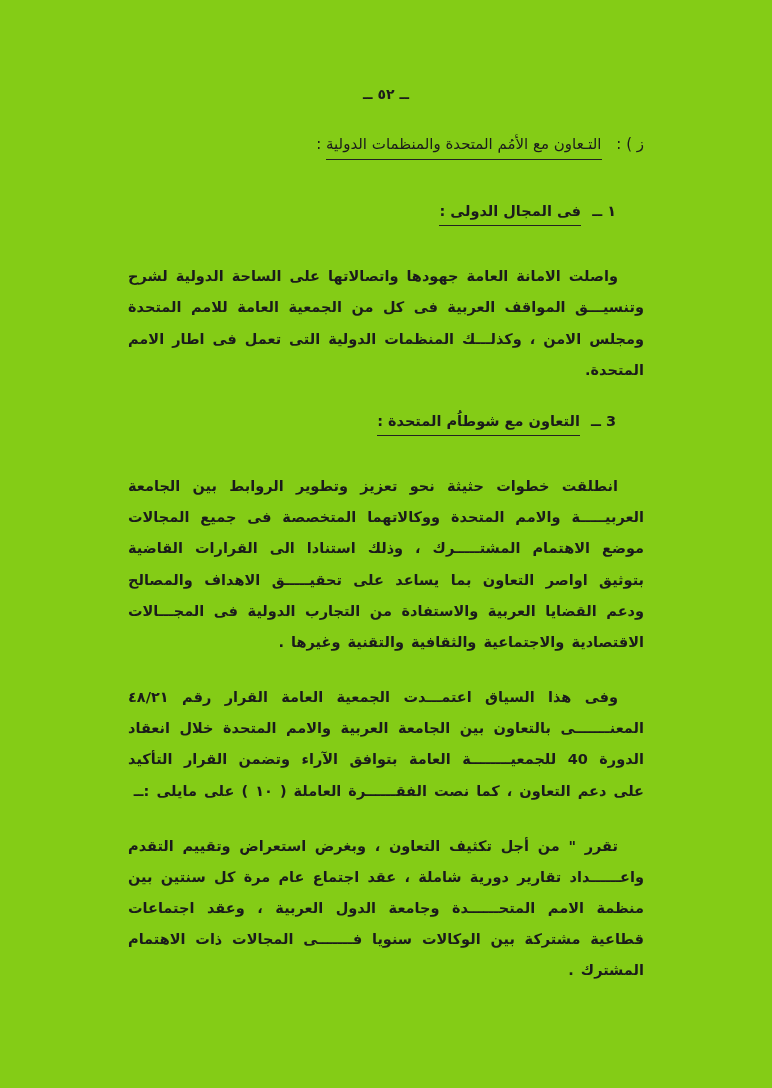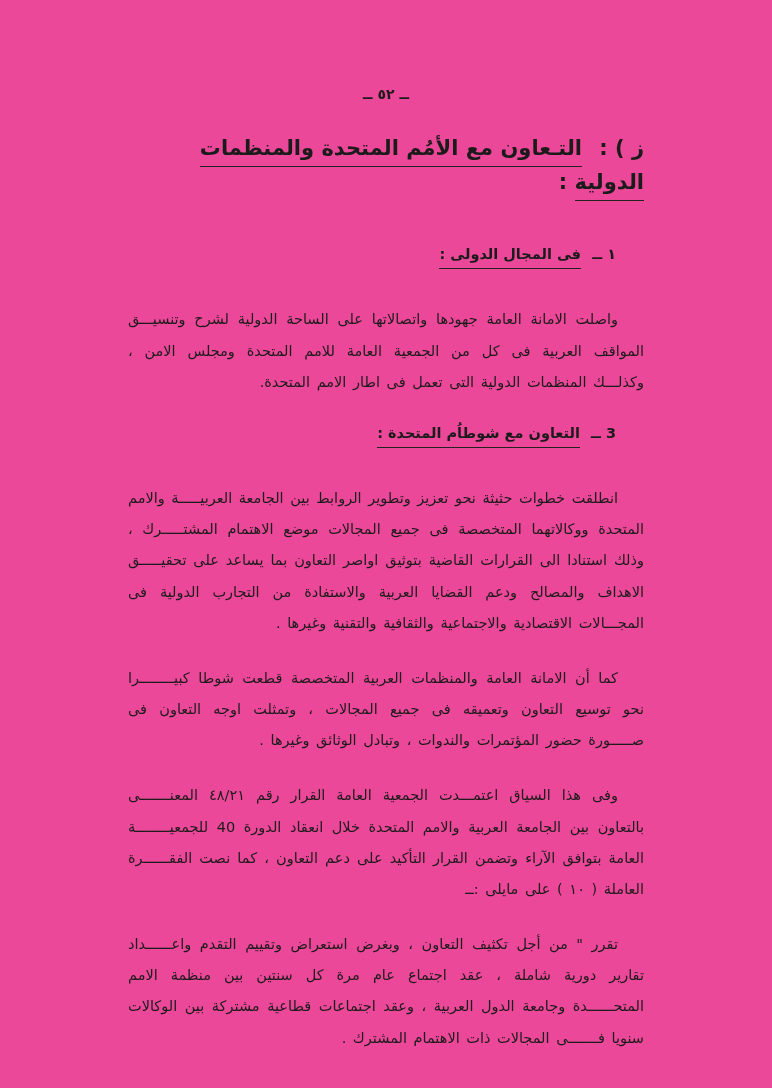--- a/index.html
+++ b/index.html
@@ -4,41 +4,41 @@
 <style>
   html, body {
     margin: 0;
     padding: 0;
     background: #ffffff;
   }
   .page {
     position: relative;
     width: 772px;
     height: 1088px;
-    background: #ec4899;
+    background: #84cc16;
     overflow: hidden;
     direction: rtl;
     font-family: "DejaVu Sans", sans-serif;
     color: #1b1b1b;
   }
   .content {
     position: absolute;
     top: 86px;
     right: 128px;
     width: 516px;
   }
   .page-number {
     text-align: center;
     font-size: 14px;
     font-weight: bold;
     margin-bottom: 30px;
   }
   .heading {
-    font-size: 21px;
-    font-weight: bold;
+    font-size: 15px;
+    font-weight: normal;
     margin: 0 0 44px 0;
     line-height: 1.6;
   }
   .heading .marker {
     margin-left: 10px;
   }
   .u {
     border-bottom: 1.5px solid #222222;
     padding-bottom: 6px;
   }
@@ -49,21 +49,21 @@
     line-height: 1.6;
   }
   .subheading .num {
     margin-left: 6px;
   }
   .sub2 {
     margin-top: 14px;
   }
   .para {
     font-size: 14.5px;
-    font-weight: 400;
+    font-weight: 700;
     line-height: 2.15;
     text-align: justify;
     text-indent: 26px;
     margin: 0 0 24px 0;
     word-spacing: 2px;
   }
   .para.last {
     margin-bottom: 0;
   }
 </style>
@@ -88,20 +88,19 @@
 
     <p class="para">واصلت الامانة العامة جهودها واتصالاتها على الساحة الدولية لشرح وتنسيـــق المواقف العربية فى كل من الجمعية العامة للامم المتحدة ومجلس الامن ، وكذلـــك المنظمات الدولية التى تعمل فى اطار الامم المتحدة.</p>
 
     <h2 class="subheading sub2">
       <span class="num">3 ــ</span>
       <span class="u">التعاون مع شوطاُم المتحدة :</span>
     </h2>
 
     <p class="para">انطلقت خطوات حثيثة نحو تعزيز وتطوير الروابط بين الجامعة العربيـــــة والامم المتحدة ووكالاتهما المتخصصة فى جميع المجالات موضع الاهتمام المشتـــــرك ، وذلك استنادا الى القرارات القاضية بتوثيق اواصر التعاون بما يساعد على تحقيـــــق الاهداف والمصالح ودعم القضايا العربية والاستفادة من التجارب الدولية فى المجـــالات الاقتصادية والاجتماعية والثقافية والتقنية وغيرها .</p>
 
-    <p class="para">كما أن الامانة العامة والمنظمات العربية المتخصصة قطعت شوطا كبيــــــــرا نحو توسيع التعاون وتعميقه فى جميع المجالات ، وتمثلت اوجه التعاون فى صـــــورة حضور المؤتمرات والندوات ، وتبادل الوثائق وغيرها .</p>
 
     <p class="para">وفى هذا السياق اعتمـــدت الجمعية العامة القرار رقم ٤٨/٢١ المعنـــــــى بالتعاون بين الجامعة العربية والامم المتحدة خلال انعقاد الدورة 40 للجمعيــــــــة العامة بتوافق الآراء وتضمن القرار التأكيد على دعم التعاون ، كما نصت الفقــــــرة العاملة ( ١٠ ) على مايلى :ــ</p>
 
     <p class="para last">تقرر " من أجل تكثيف التعاون ، وبغرض استعراض وتقييم التقدم واعــــــداد تقارير دورية شاملة ، عقد اجتماع عام مرة كل سنتين بين منظمة الامم المتحــــــدة وجامعة الدول العربية ، وعقد اجتماعات قطاعية مشتركة بين الوكالات سنويا فـــــــى المجالات ذات الاهتمام المشترك .</p>
 
   </div>
 </main>
 
 </body></html>

